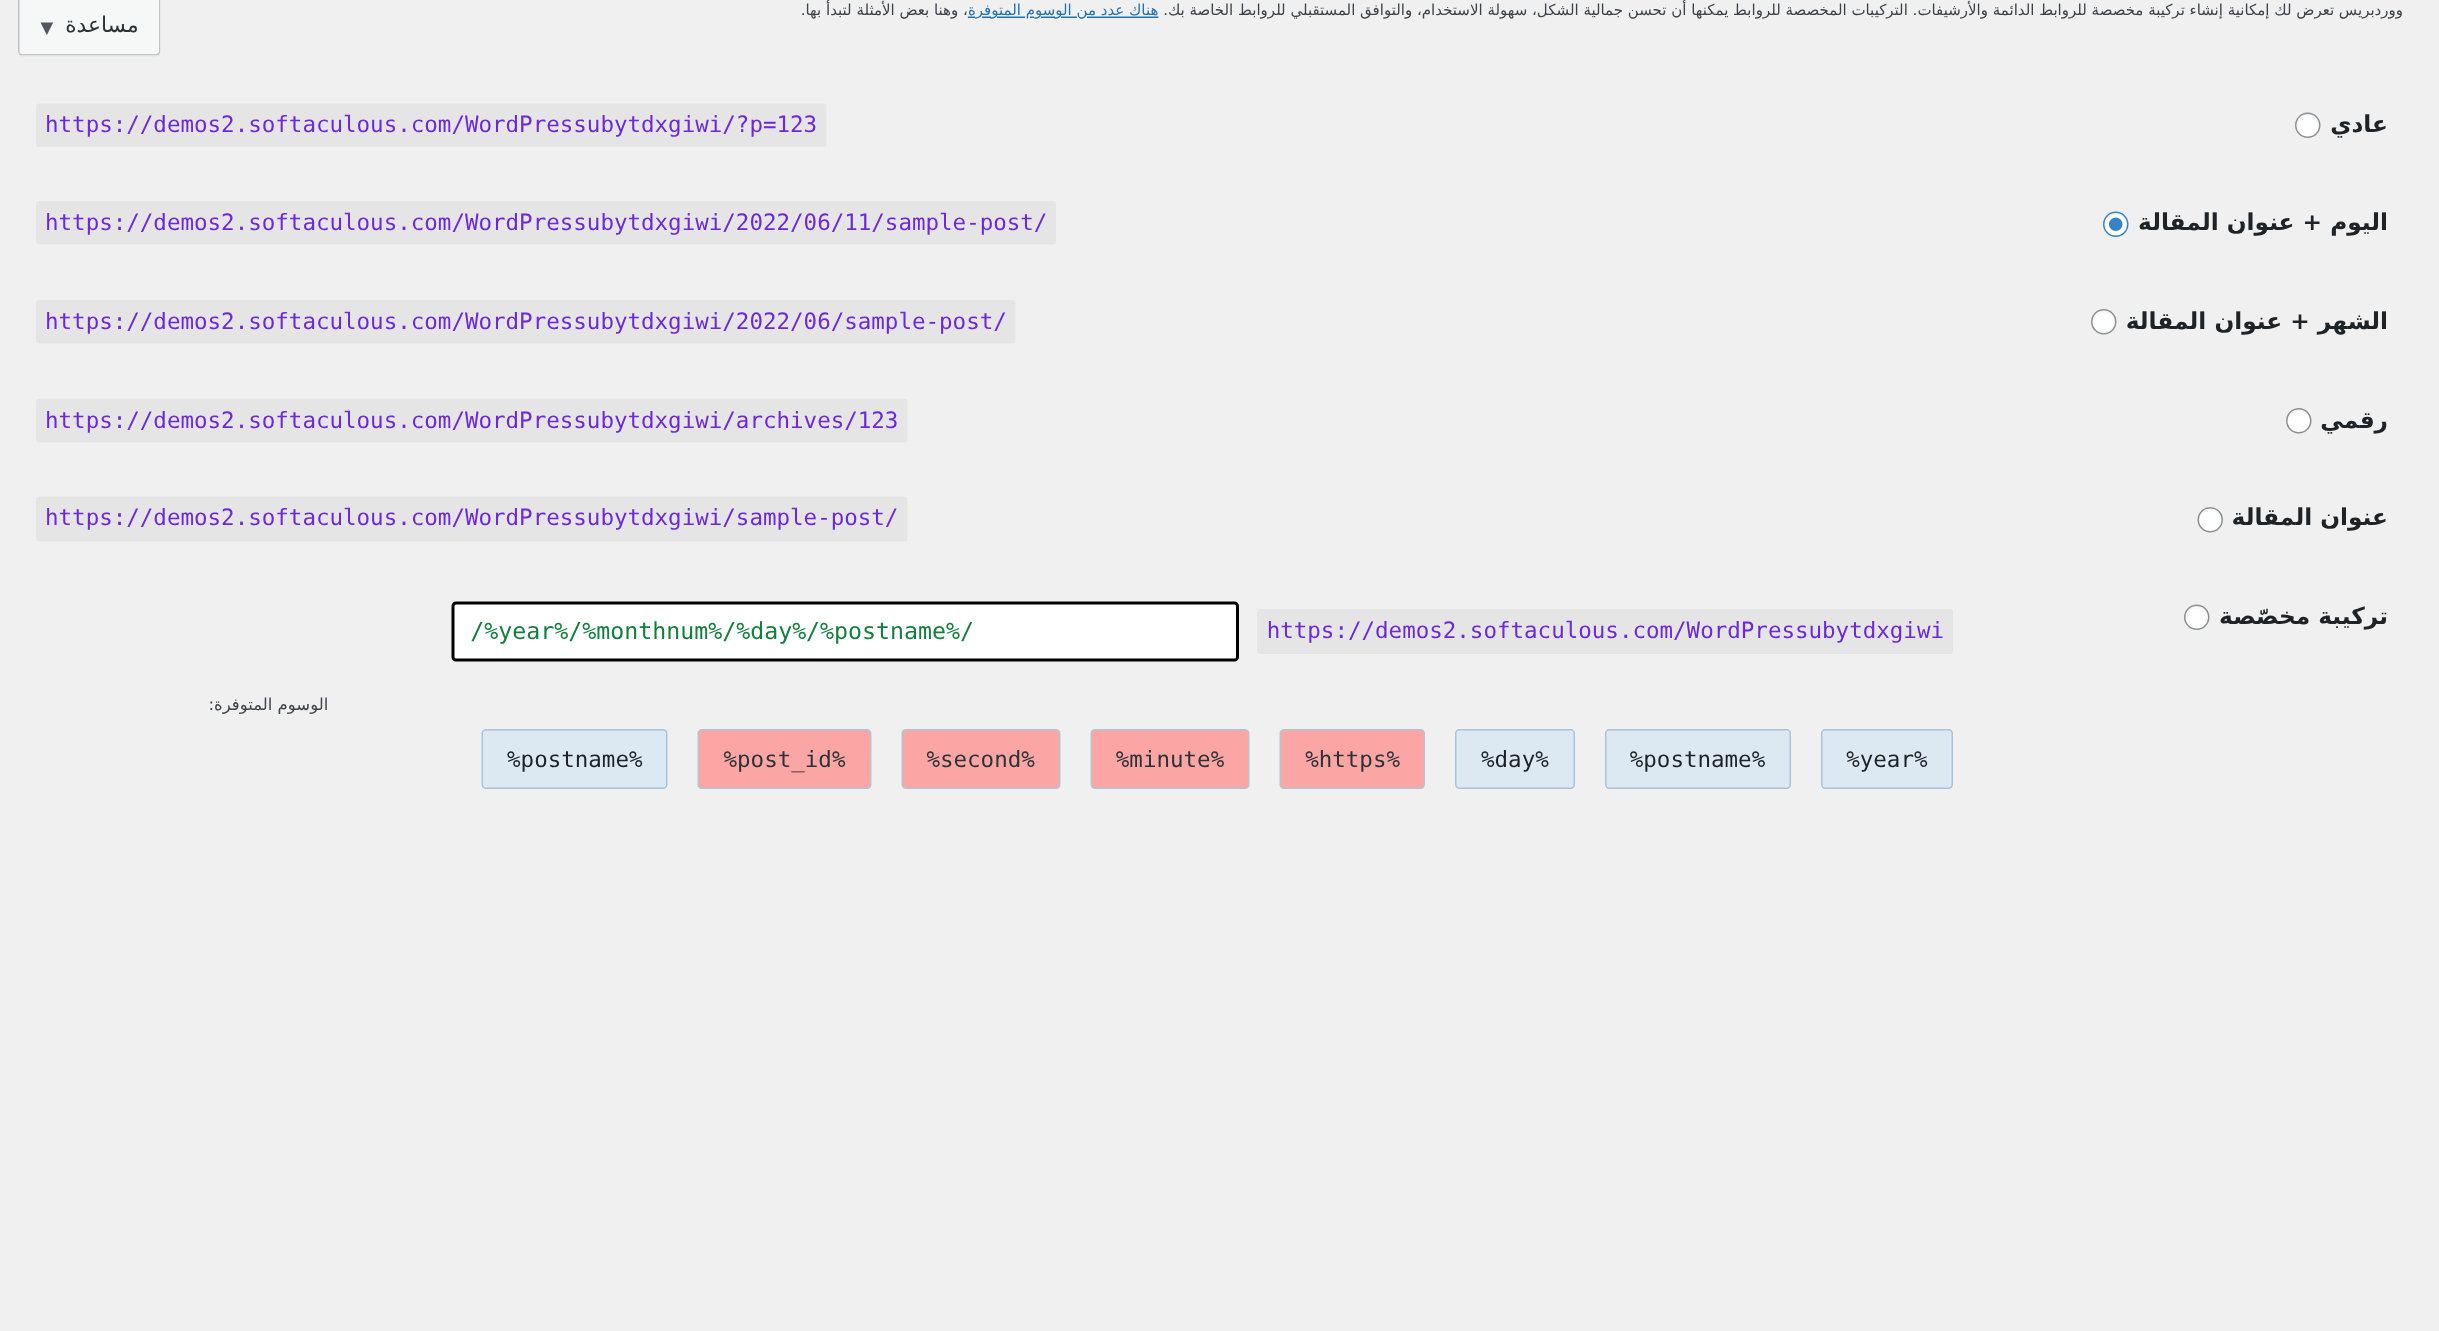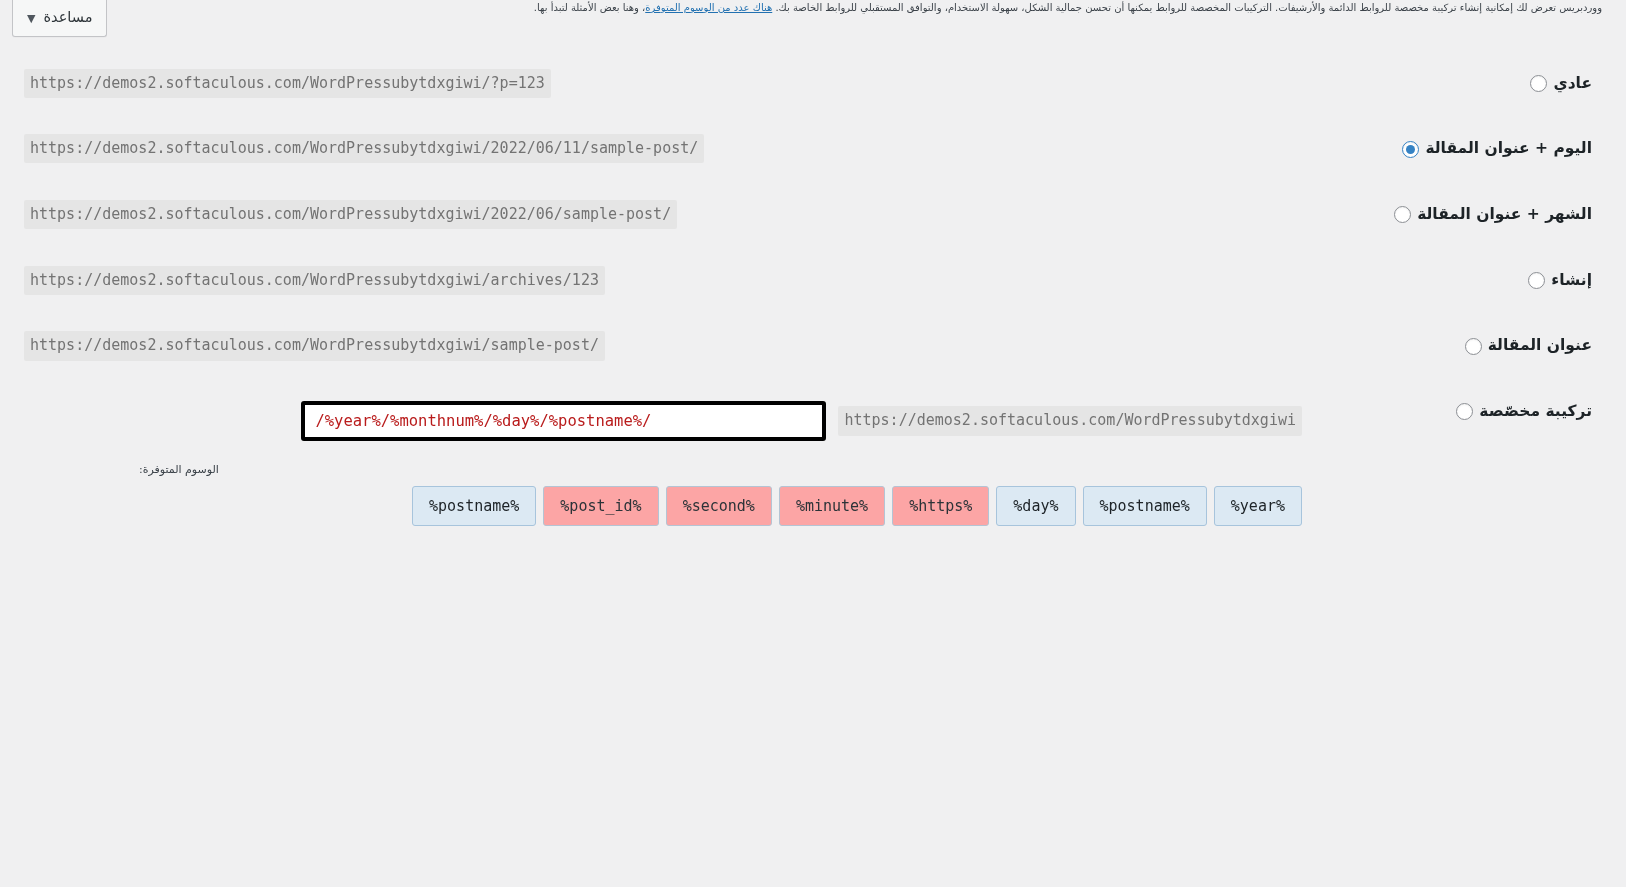--- a/index.html
+++ b/index.html
@@ -125,21 +125,21 @@
     height: 9px;
     border-radius: 50%;
     background: #3582c4;
     top: 3px;
     left: 3px;
   }
 
   code.perma {
     font-family: "DejaVu Sans Mono", "Liberation Mono", monospace;
     background: #e5e5e5;
-    color: #737373;
+    color: #6d28d9;
     font-size: 15px;
     padding: 3px 6px;
     border-radius: 2px;
     direction: ltr;
     unicode-bidi: embed;
     display: inline-block;
     line-height: 1.55;
     white-space: nowrap;
   }
 
@@ -151,43 +151,43 @@
     gap: 12px;
     direction: ltr;
     flex-direction: row-reverse;
     padding-top: 4px;
   }
   .custom-row code.perma { white-space: nowrap; }
   input.struct-input {
     width: 525px;
     height: 40px;
     box-sizing: border-box;
-    border: 4px solid #000000;
+    border: 2px solid #000000;
     border-radius: 3px;
     background: #fff;
     font-family: "DejaVu Sans Mono", "Liberation Mono", monospace;
     font-size: 15.5px;
-    color: #b91c1c;
+    color: #15803d;
     padding: 0 10px;
     direction: ltr;
     box-shadow: 0 0 0 transparent;
   }
 
   .avail-label {
     font-size: 11px;
     color: #3c434a;
     text-align: left;
     margin: 22px 0 10px 0;
     padding-left: 0;
   }
 
   .tag-list {
     display: flex;
     flex-direction: row;
-    gap: 7px;
+    gap: 20px;
     justify-content: flex-start;
     direction: ltr;
     flex-wrap: nowrap;
     align-items: center;
   }
   .tag-btn {
     border: 1px solid #b4c4d4;
     background: #fca5a5;
     color: #2c3338;
     font-family: "DejaVu Sans Mono", "Liberation Mono", monospace;
@@ -264,21 +264,21 @@
         </th>
         <td>
           <code class="perma">https://demos2.softaculous.com/WordPressubytdxgiwi/2022/06/sample-post/</code>
         </td>
       </tr>
 
       <tr>
         <th>
           <div class="radio-row">
             <span class="radio"></span>
-            <span>إنشاء</span>
+            <span>رقمي</span>
           </div>
         </th>
         <td>
           <code class="perma">https://demos2.softaculous.com/WordPressubytdxgiwi/archives/123</code>
         </td>
       </tr>
 
       <tr>
         <th>
           <div class="radio-row">

